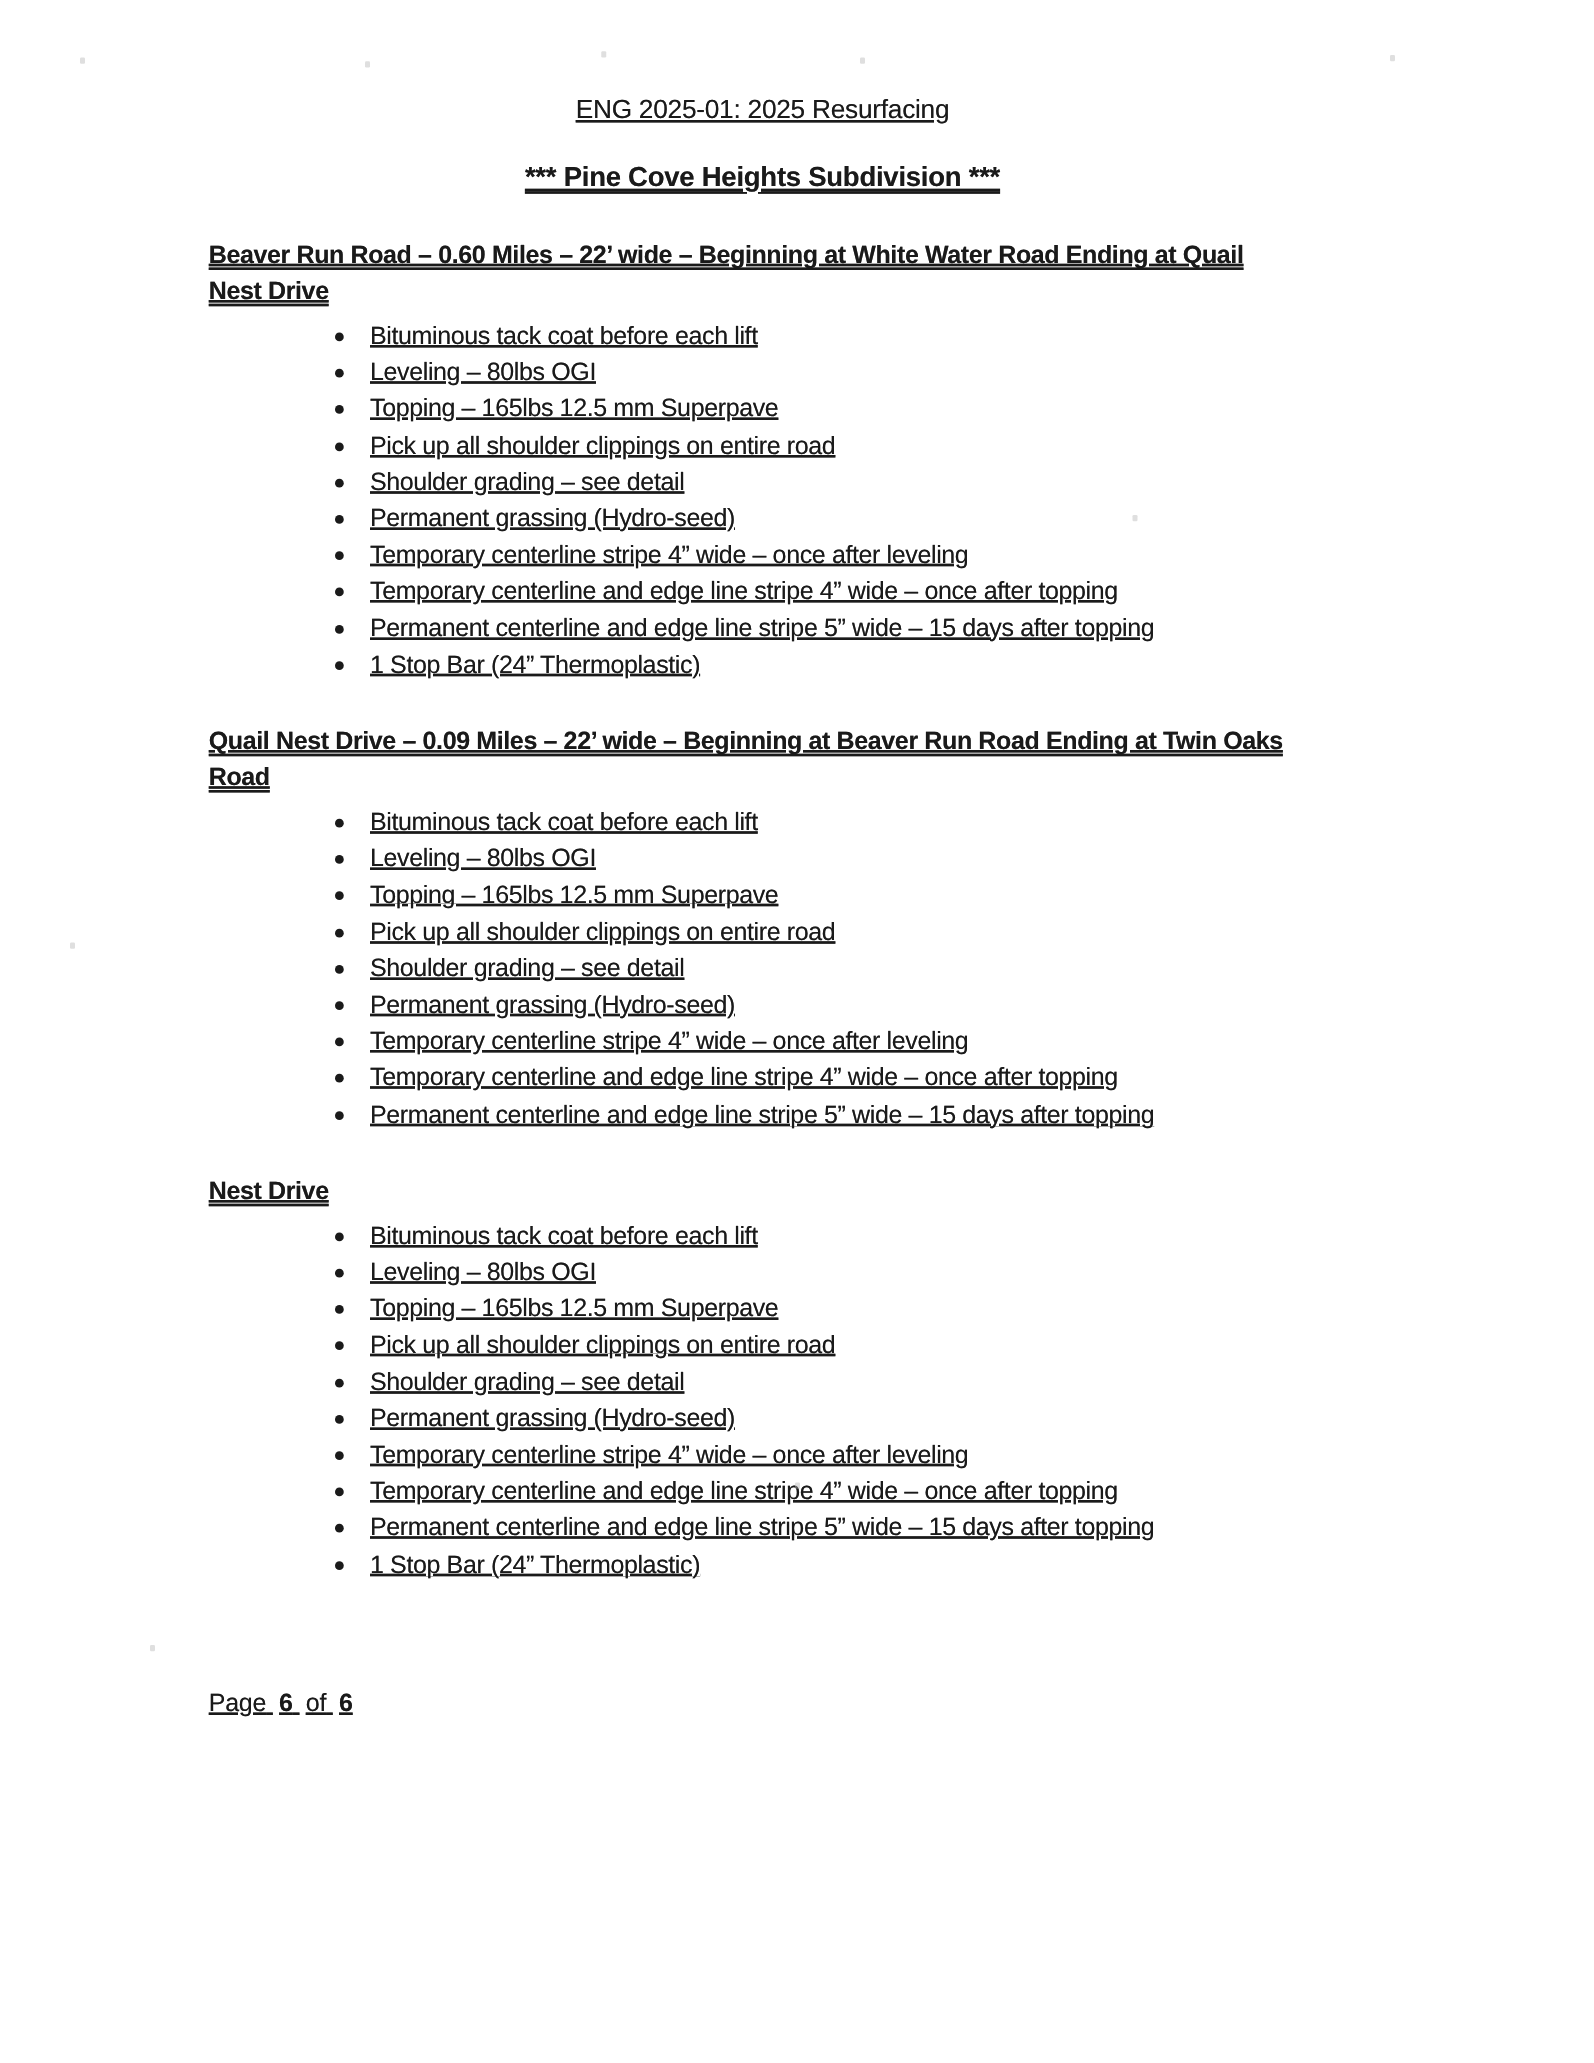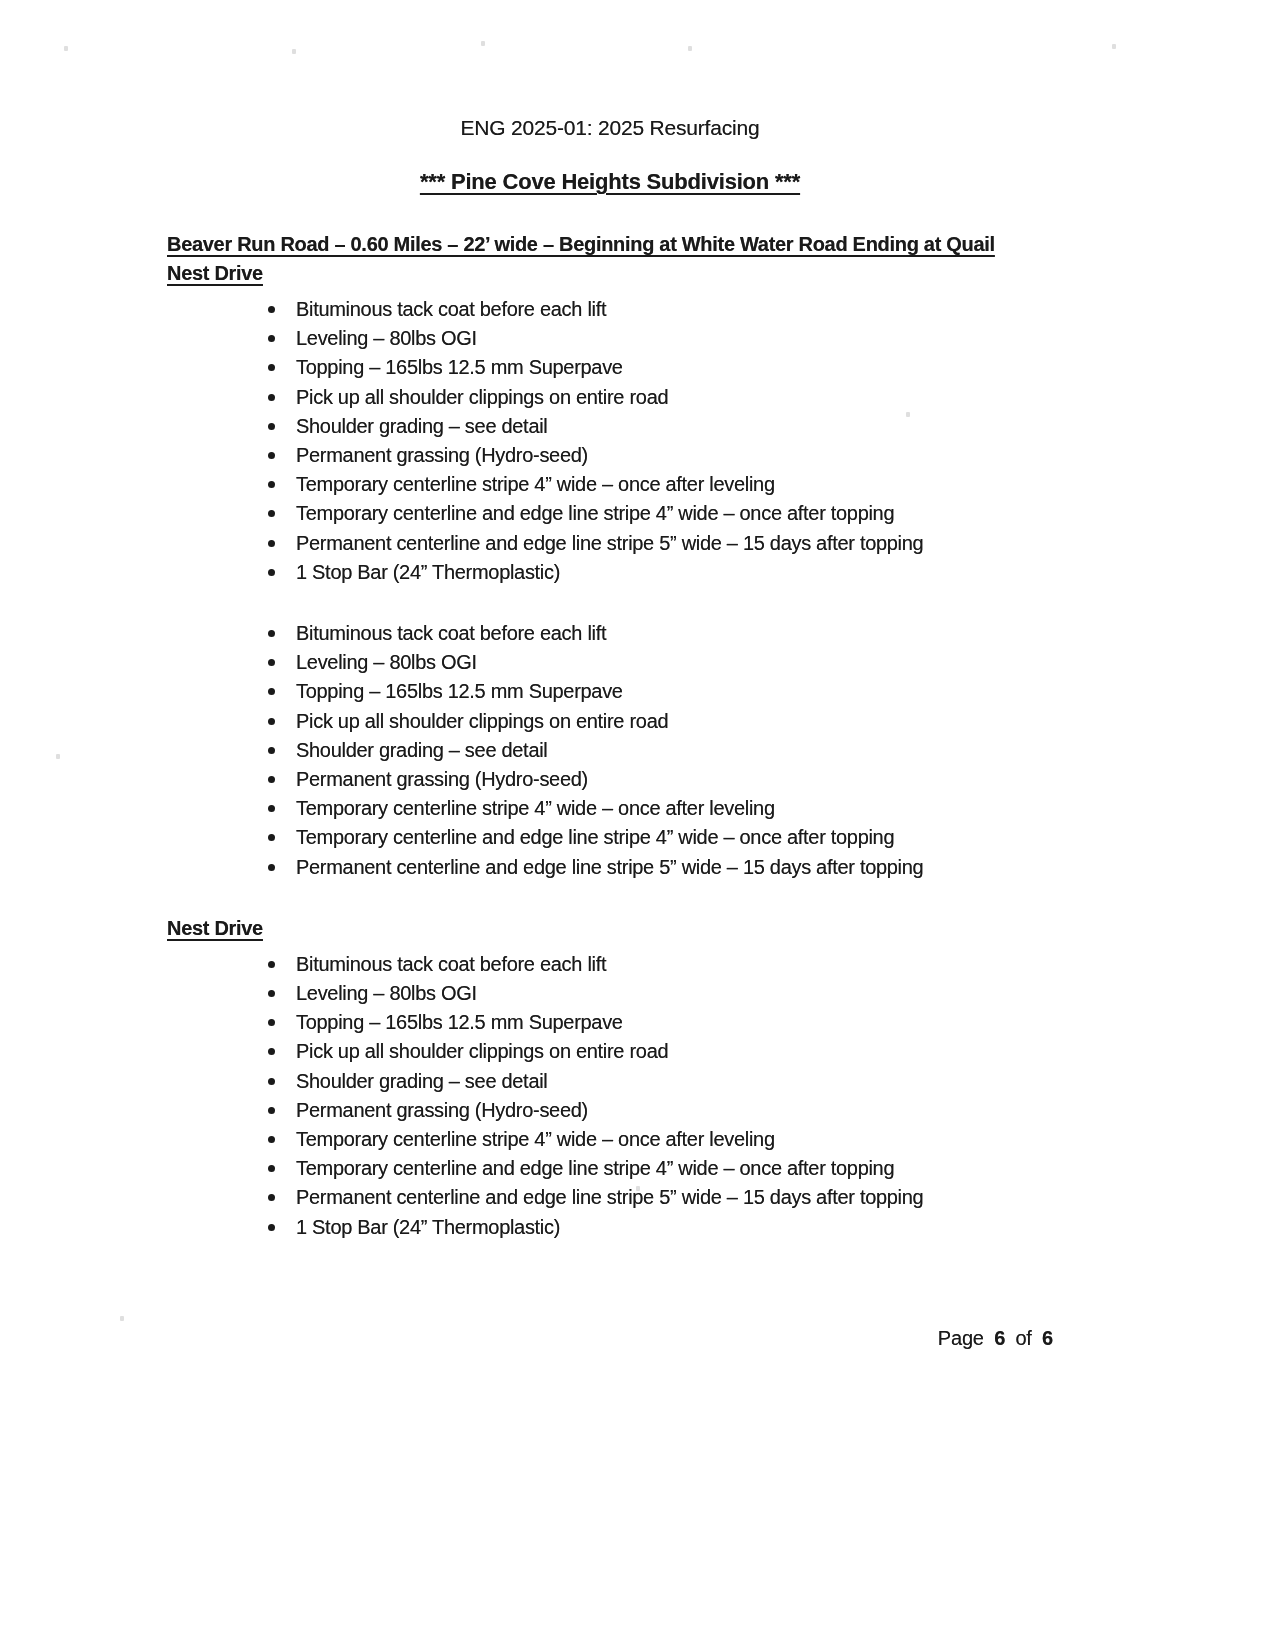--- a/index.html
+++ b/index.html
@@ -12,22 +12,23 @@
     height: 1650px;
     position: relative;
     overflow: hidden;
     font-family: "Liberation Sans", "DejaVu Sans", sans-serif;
     color: #1a1a1a;
   }
   .page {
     box-sizing: border-box;
     width: 1275px;
     height: 1526px;
-    padding: 112px 222px 0 167px;
+    padding: 72px 222px 0 167px;
     text-shadow: 0 0 0.5px rgba(26,26,26,0.65);
+    text-decoration: underline;
   }
   
   .doc-title, .doc-subtitle {
     text-align: center;
     font-size: 21px;
     line-height: 31px;
     letter-spacing: -0.2px;
   }
   .subdivision-heading {
     text-align: center;
@@ -79,21 +80,21 @@
     width: 7px;
     height: 7px;
     margin-top: 11px;
     border-radius: 50%;
     background: #1a1a1a;
   }
   .item-text { margin-left: 21px; }
   
   .doc-footer {
     margin-top: 85px;
-    text-align: right;
+    text-align: left;
     font-size: 20px;
     letter-spacing: -0.2px;
   }
   .doc-footer span + span { margin-left: 5px; }
   .doc-footer .bold { font-weight: 700; }
   
   .speck {
     position: absolute;
     width: 4px;
     height: 5px;
@@ -158,20 +159,24 @@
             <span class="item-text">Permanent centerline and edge line stripe 5” wide – 15 days after topping</span>
           </li>
           <li>
             <span class="bullet-dot"></span>
             <span class="item-text">1 Stop Bar (24” Thermoplastic)</span>
           </li>
         </ul>
   </section>
 
   <section class="road-section">
+    <h2 class="road-heading">
+          <span class="hline">Quail Nest Drive – 0.09 Miles – 22’ wide – Beginning at Beaver Run Road Ending at Twin Oaks</span>
+          <span class="hline">Road</span>
+        </h2>
     <ul class="spec-list">
           <li>
             <span class="bullet-dot"></span>
             <span class="item-text">Bituminous tack coat before each lift</span>
           </li>
           <li>
             <span class="bullet-dot"></span>
             <span class="item-text">Leveling – 80lbs OGI</span>
           </li>
           <li>

